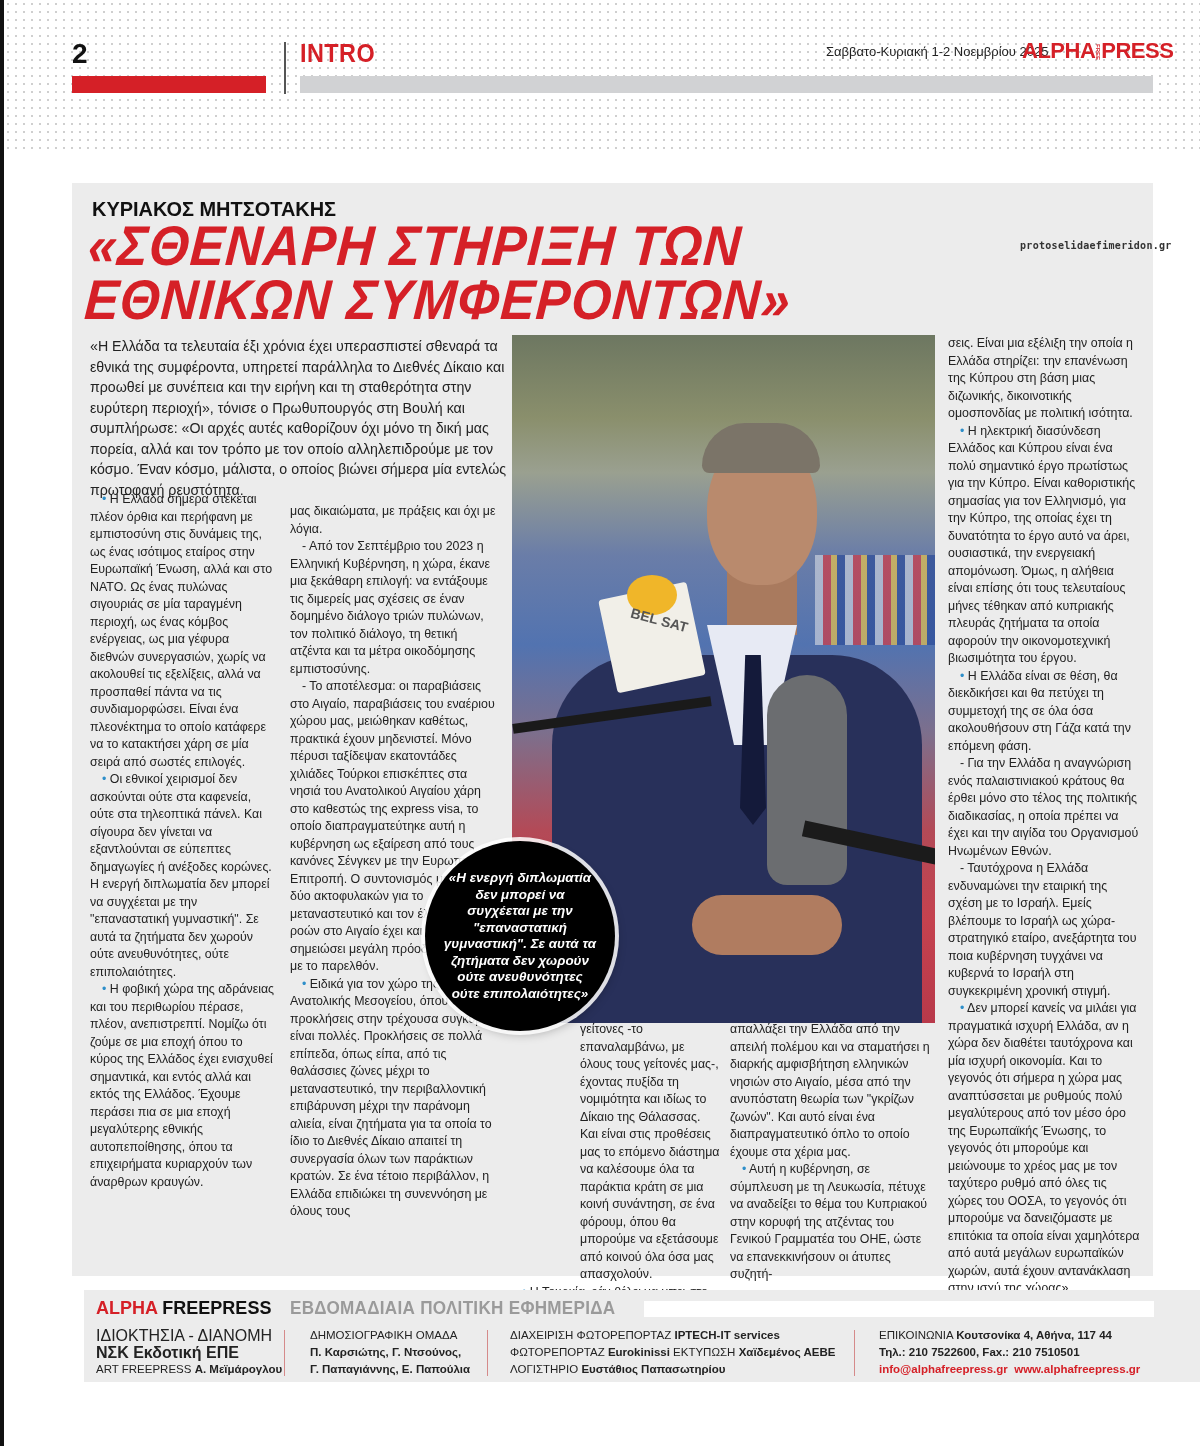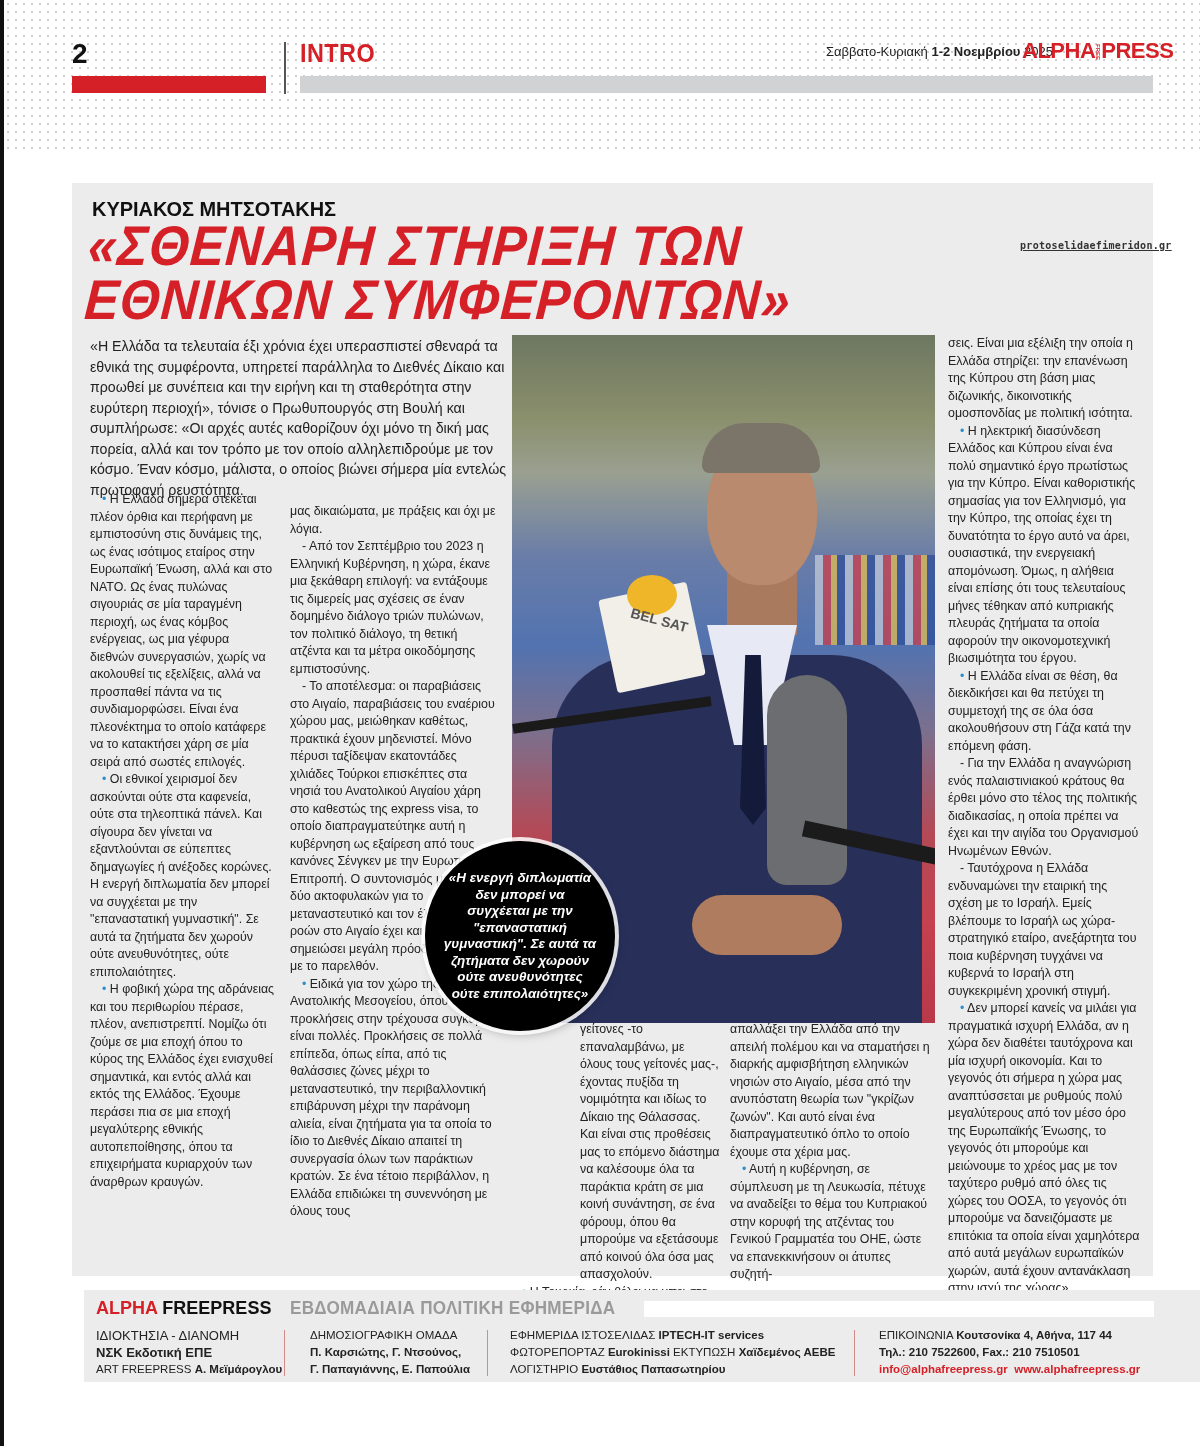--- a/index.html
+++ b/index.html
@@ -11,25 +11,25 @@
   .dots { position: absolute; left: 4px; top: 0; width: 1196px; height: 150px;
     background-image: radial-gradient(#cfcfcf 0.9px, transparent 1.2px);
     background-size: 8px 8px; }
 
   .page-num { position: absolute; left: 72px; top: 38px; font: 900 28px "Liberation Sans", sans-serif; color: #111; }
   .red-bar { position: absolute; left: 72px; top: 76px; width: 194px; height: 17px; background: #d52027; }
   .vsep { position: absolute; left: 284px; top: 42px; width: 2px; height: 52px; background: #555; }
   .section { position: absolute; left: 300px; top: 38px; font: 900 26px "Liberation Sans", sans-serif; color: #d52027; letter-spacing: 0.5px; transform: scaleX(0.9); transform-origin: left; }
   .grey-bar { position: absolute; left: 300px; top: 76px; width: 853px; height: 17px; background: #d1d2d4; }
   .dateline { position: absolute; left: 826px; top: 44px; font: 400 13px "Liberation Sans", sans-serif; color: #222; }
-  .dateline b { font-weight: 700; }
+  .dateline b { font-weight: 400; }
   .brand { position: absolute; left: 1022px; top: 38px; font: 900 22px "Liberation Sans", sans-serif; color: #d52027; letter-spacing: -0.5px; }
   .brand .free { font-size: 6px; writing-mode: vertical-rl; display: inline-block; vertical-align: middle; letter-spacing: 0; }
 
-  .watermark { position: absolute; left: 1020px; top: 240px; font: 700 10px "DejaVu Sans Mono", monospace; color: #333; letter-spacing: 0.3px; text-decoration: underline; }
+  .watermark { position: absolute; left: 1020px; top: 240px; font: 700 10px "DejaVu Sans Mono", monospace; color: #333; letter-spacing: 0.3px; }
 
   .article { position: absolute; left: 72px; top: 183px; width: 1081px; height: 1093px; background: #ececec; }
   .kicker { position: absolute; left: 20px; top: 14px; font: 900 21px "Liberation Sans", sans-serif; color: #111; transform: scaleX(0.95); transform-origin: left; }
   .headline { position: absolute; left: 18px; top: 36px; font: italic 900 56px/54px "Liberation Sans", sans-serif; color: #d52027; transform: scaleX(0.92) skewX(-4deg); transform-origin: left top; white-space: nowrap; letter-spacing: 1px; }
 
   .lede { position: absolute; left: 18px; top: 153px; width: 420px; font: 400 14.2px/20.5px "Liberation Sans", sans-serif; color: #222; }
 
   .col { position: absolute; font: 400 12.4px/17.5px "Liberation Sans", sans-serif; color: #222; }
   .col p { text-indent: 12px; }
   .col .bullet::before { content: "• "; color: #2d8ec9; }
@@ -62,21 +62,21 @@
     display: flex; align-items: center; justify-content: center; text-align: center; padding: 18px; }
   .pullquote span { font: italic 700 13.4px/16.5px "Liberation Sans", sans-serif; color: #fff; }
 
   .footer { position: absolute; left: 84px; top: 1290px; width: 1163px; height: 92px; background: #ececec; }
   .f-brand { position: absolute; left: 12px; top: 8px; font: 900 18px "Liberation Sans", sans-serif; color: #d52027; }
   .f-brand .fp { color: #111; }
   .f-tag { position: absolute; left: 206px; top: 8px; font: 700 18px "Liberation Sans", sans-serif; color: #9a9a9a; letter-spacing: 0.3px; transform: scaleX(0.95); transform-origin: left; }
   .f-whitebar { position: absolute; left: 560px; top: 11px; width: 510px; height: 16px; background: #fff; }
   .f-col { position: absolute; top: 37px; font: 400 11.5px/17px "Liberation Sans", sans-serif; color: #222; }
   .f-col b { font-weight: 700; }
-  .f-col .big { font-size: 13px; }
+  .f-col .big { font-size: 16px; }
   .f-col .red { color: #d52027; font-weight: 700; }
   .f1 { left: 12px; } .f2 { left: 226px; } .f3 { left: 426px; } .f4 { left: 795px; }
   .f-sep { position: absolute; top: 40px; width: 1px; height: 46px; background: #d58a8a; }
 </style>
 </head>
 <body>
 
 <div class="left-rule"></div>
 <div class="dots"></div>
 
@@ -166,21 +166,21 @@
   <div class="f-sep" style="left:200px"></div>
 
   <div class="f-col f2">
     <div>ΔΗΜΟΣΙΟΓΡΑΦΙΚΗ ΟΜΑΔΑ</div>
     <div><b>Π. Καρσιώτης, Γ. Ντσούνος,</b></div>
     <div><b>Γ. Παπαγιάννης, Ε. Παπούλια</b></div>
   </div>
   <div class="f-sep" style="left:403px"></div>
 
   <div class="f-col f3">
-    <div><span>ΕΦΗΜΕΡΙΔΑ ΙΣΤΟΣΕΛΙΔΑΣ</span> <b>IPTECH-IT services</b></div>
+    <div><span>ΔΙΑΧΕΙΡΙΣΗ ΦΩΤΟΡΕΠΟΡΤΑΖ</span> <b>IPTECH-IT services</b></div>
     <div><span>ΦΩΤΟΡΕΠΟΡΤΑΖ</span> <b>Eurokinissi</b> <span>ΕΚΤΥΠΩΣΗ</span> <b>Χαϊδεμένος ΑΕΒΕ</b></div>
     <div><span>ΛΟΓΙΣΤΗΡΙΟ</span> <b>Ευστάθιος Παπασωτηρίου</b></div>
   </div>
   <div class="f-sep" style="left:770px"></div>
 
   <div class="f-col f4">
     <div><span>ΕΠΙΚΟΙΝΩΝΙΑ</span> <b>Κουτσονίκα 4, Αθήνα, 117 44</b></div>
     <div><b>Τηλ.: 210 7522600,  Fax.: 210 7510501</b></div>
     <div><span class="red">info@alphafreepress.gr</span>&nbsp;&nbsp;<span class="red">www.alphafreepress.gr</span></div>
   </div>

